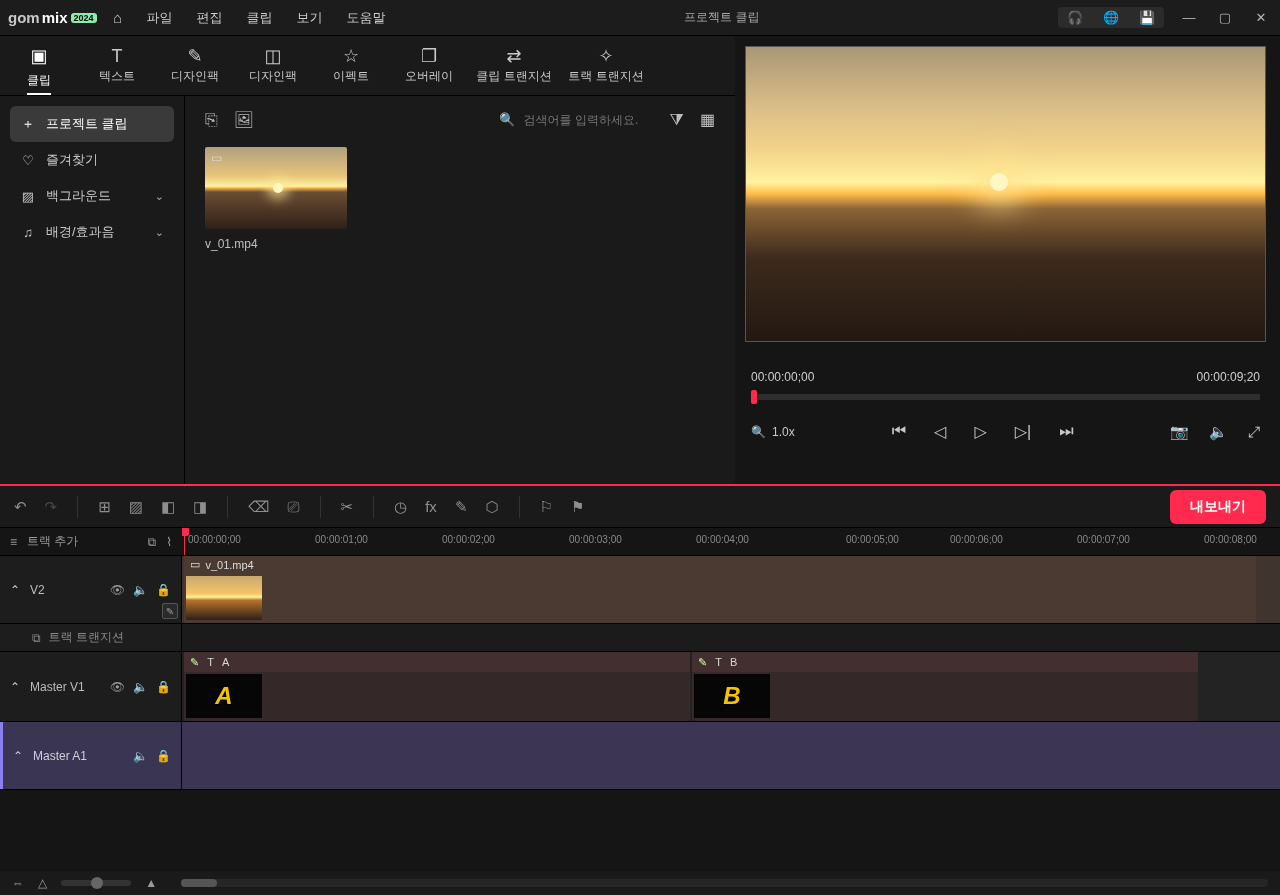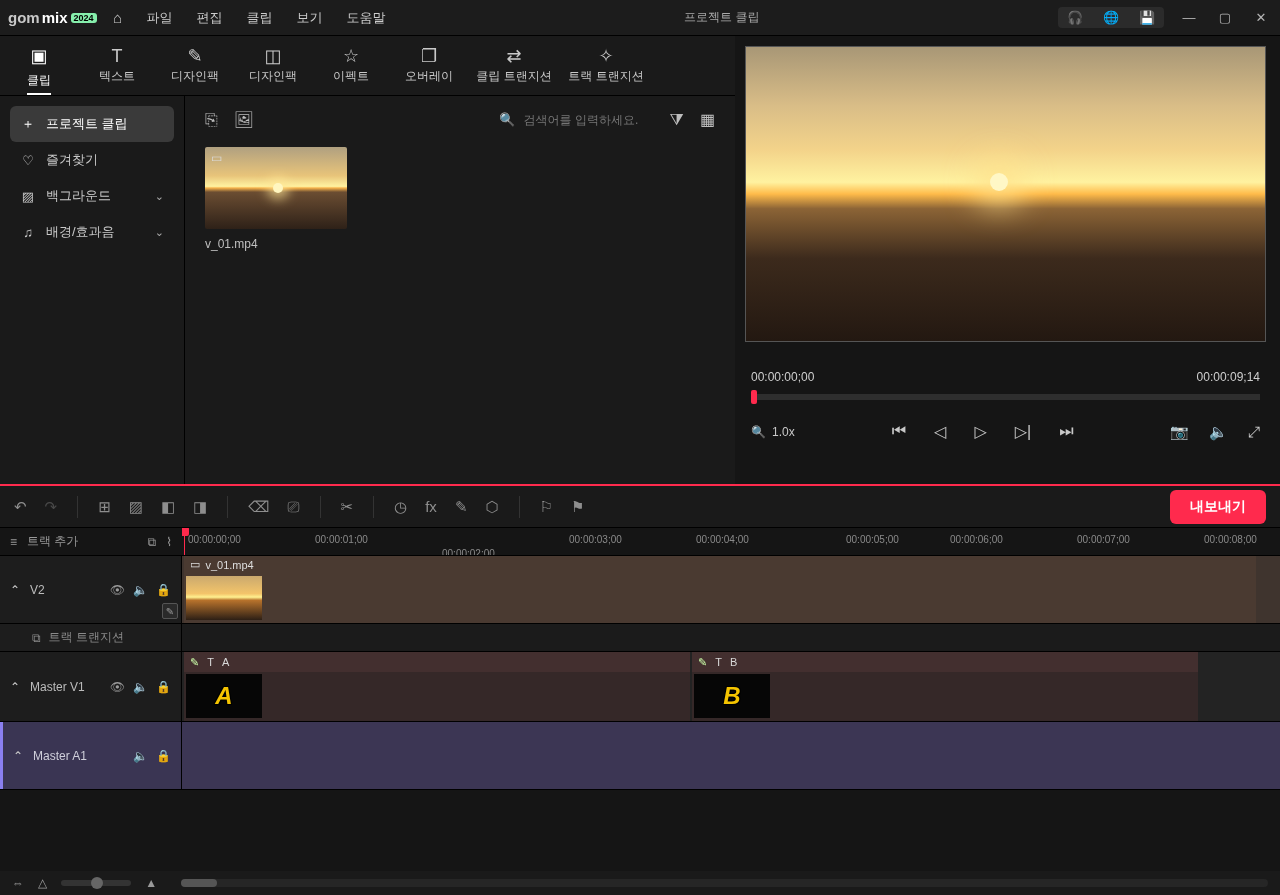--- a/index.html
+++ b/index.html
@@ -237,21 +237,21 @@
           <div class="thumb-name">v_01.mp4</div>
         </div>
       </div>
     </div>
   </div>
 
   <div class="preview-col">
     <div class="preview-frame"></div>
     <div class="preview-times">
       <span>00:00:00;00</span>
-      <span>00:00:09;14</span>
+      <span>00:00:09;20</span>
     </div>
     <div class="preview-scrub">
       <div class="handle"></div>
     </div>
     <div class="preview-controls">
       <div class="zoom">
         <span>🔍</span>
         <span>1.0x</span>
       </div>
       <div class="cspacer"></div>
@@ -315,21 +315,21 @@
   <div class="tl-head">
     <span>≡</span>
     <span>트랙 추가</span>
     <span style="margin-left:auto">⧉</span>
     <span>⌇</span>
   </div>
   <div class="tl-ruler">
     <div class="play-head"></div>
   <span class="ruler-tick" style="left: 6px;">00:00:00;00</span>
       <span class="ruler-tick" style="left: 133px;">00:00:01;00</span>
-      <span class="ruler-tick" style="left: 260px; margin-top: 14px;">00:00:02;00</span>
+      <span class="ruler-tick" style="left: 260px;">00:00:02;00</span>
       <span class="ruler-tick" style="left: 387px;">00:00:03;00</span>
       <span class="ruler-tick" style="left: 514px;">00:00:04;00</span>
       <span class="ruler-tick" style="left: 641px; padding-left: 23px;">00:00:05;00</span>
       <span class="ruler-tick" style="left: 768px;">00:00:06;00</span>
       <span class="ruler-tick" style="left: 895px;">00:00:07;00</span>
       <span class="ruler-tick" style="left: 1022px;">00:00:08;00</span>
     </div>
 </div>
 
 <div style="position:relative">

